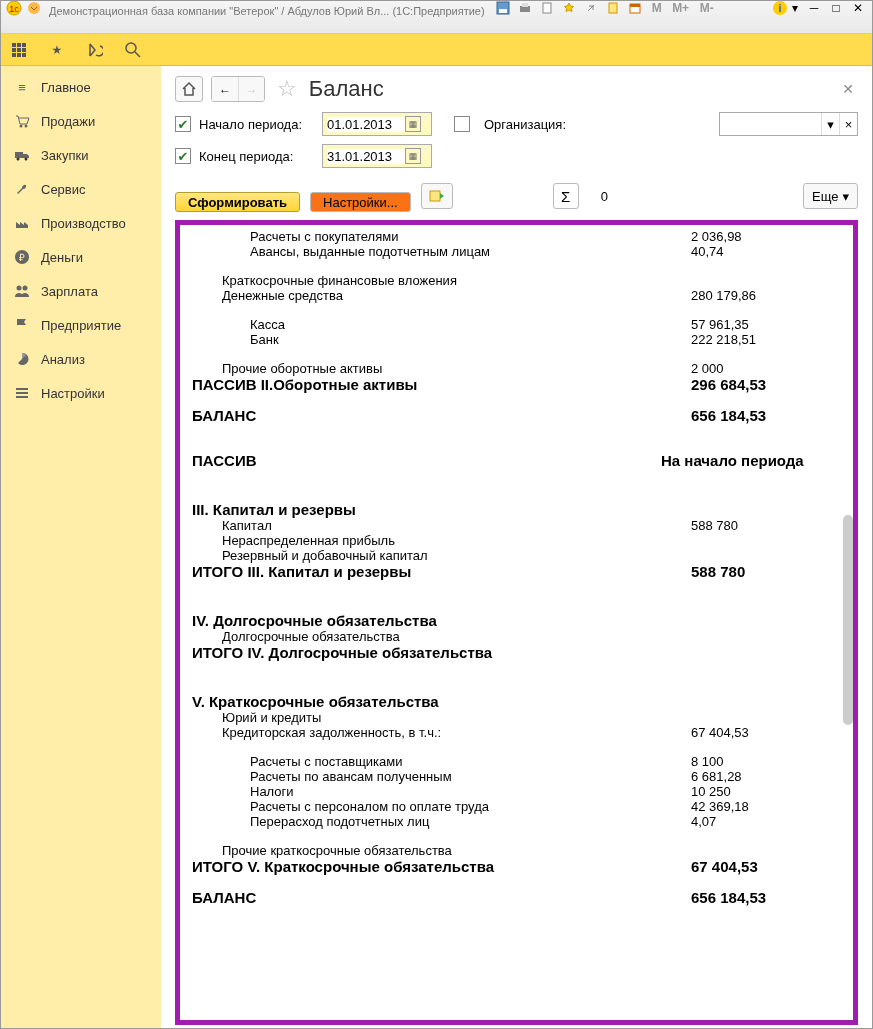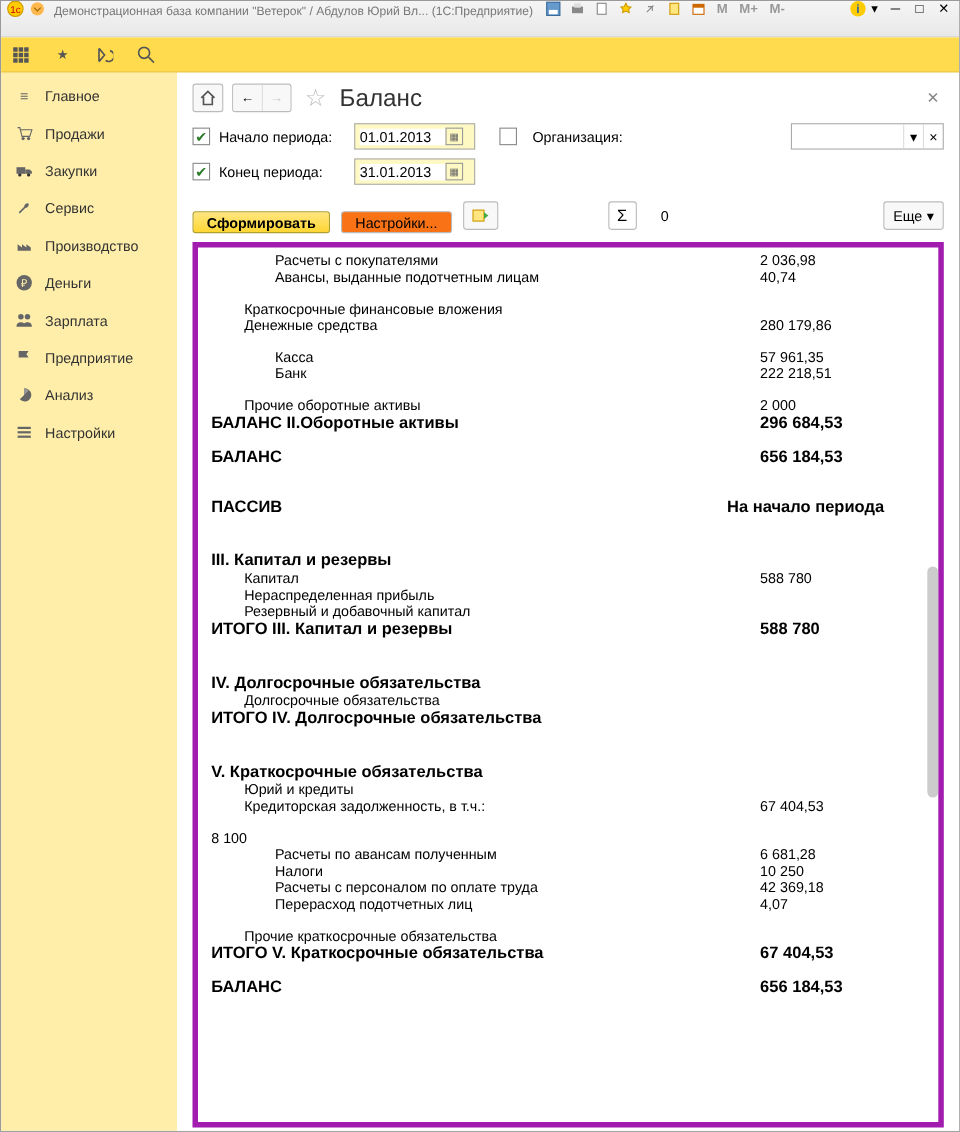--- a/index.html
+++ b/index.html
@@ -335,21 +335,21 @@
         <div class="rline">
             <div class="rlabel ind2">Банк</div>
             <div class="rval">222 218,51</div>
           </div>
         <div class="gap"></div>
         <div class="rline">
             <div class="rlabel ind1">Прочие оборотные активы</div>
             <div class="rval">2 000</div>
           </div>
         <div class="rline bold">
-            <div class="rlabel">БАЛАНС II.Оборотные активы</div>
+            <div class="rlabel">ПАССИВ II.Оборотные активы</div>
             <div class="rval">296 684,53</div>
           </div>
         <div class="gap"></div>
         <div class="rline bold">
             <div class="rlabel">БАЛАНС</div>
             <div class="rval">656 184,53</div>
           </div>
         <div class="gap"></div>
           <div class="gap"></div>
         <div class="rline bold">
@@ -389,20 +389,21 @@
         <div class="rline">
             <div class="rlabel ind1">Юрий и кредиты</div>
             <div class="rval"></div>
           </div>
         <div class="rline">
             <div class="rlabel ind1">Кредиторская задолженность, в т.ч.:</div>
             <div class="rval">67 404,53</div>
           </div>
         <div class="gap"></div>
         <div class="rline">
+            <div class="rlabel ind2">Расчеты с поставщиками</div>
             <div class="rval">8 100</div>
           </div>
         <div class="rline">
             <div class="rlabel ind2">Расчеты по авансам полученным</div>
             <div class="rval">6 681,28</div>
           </div>
         <div class="rline">
             <div class="rlabel ind2">Налоги</div>
             <div class="rval">10 250</div>
           </div>

